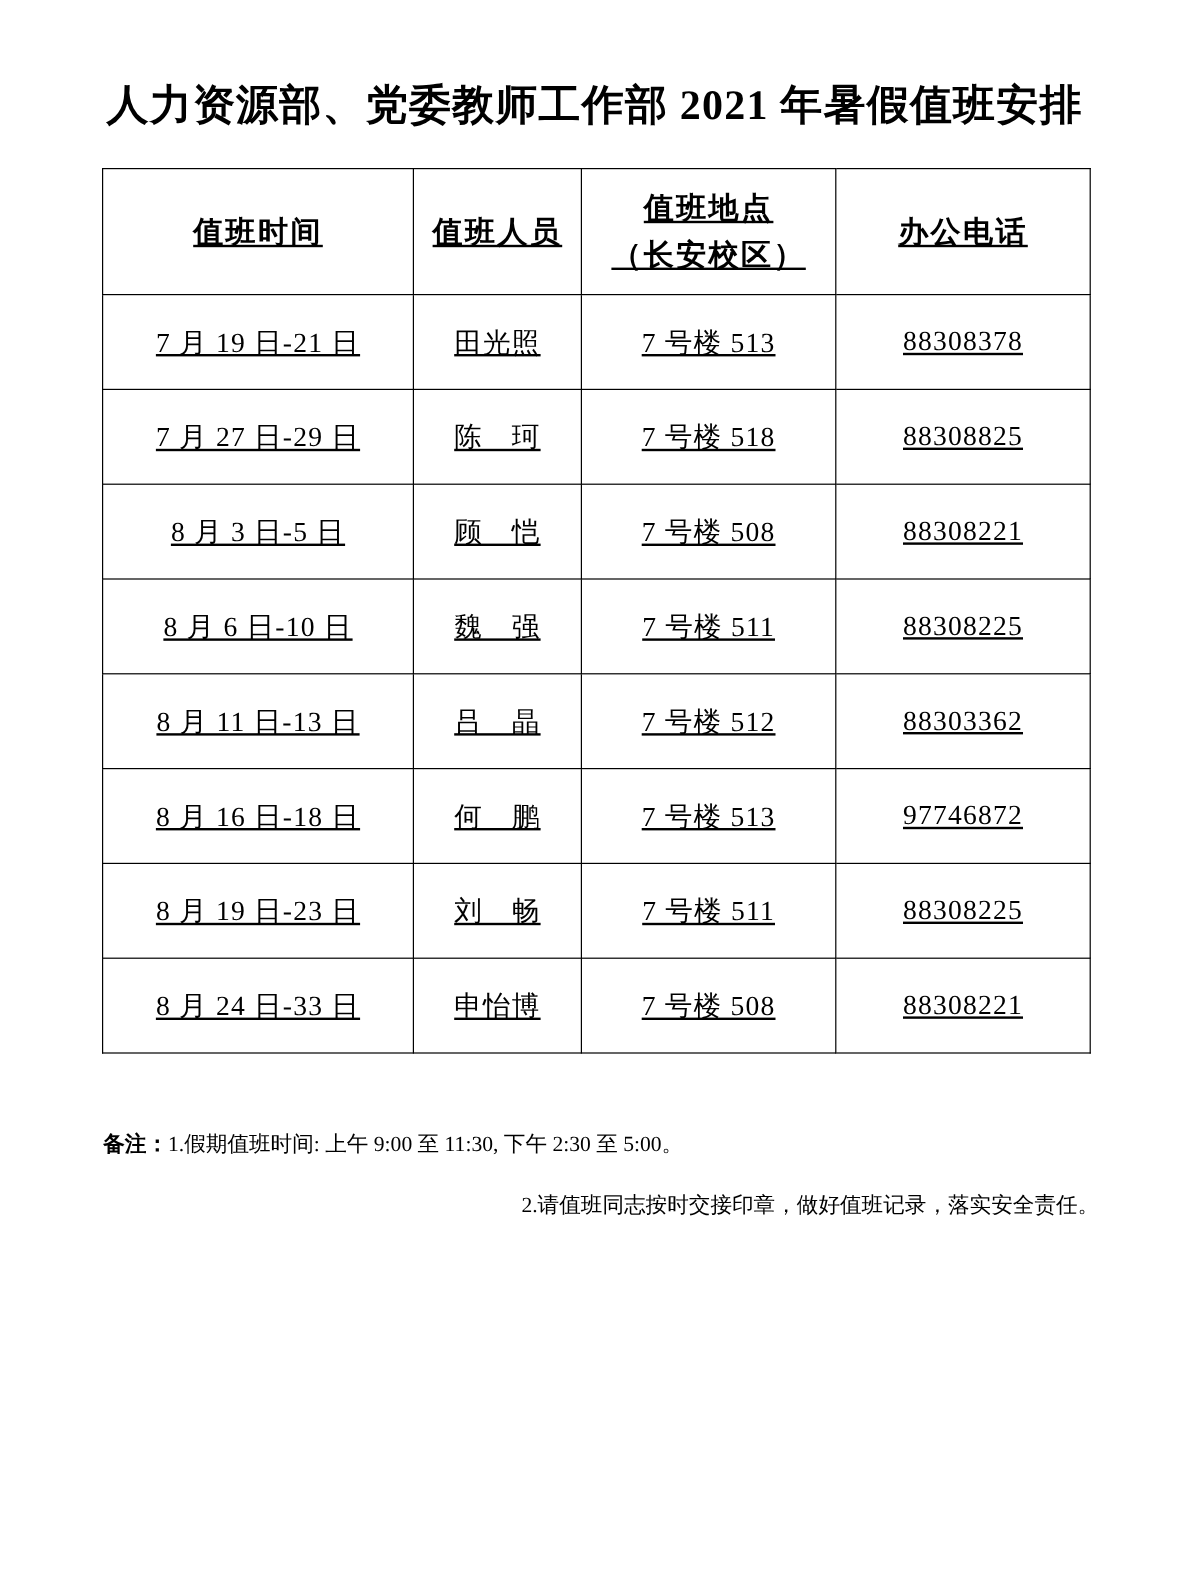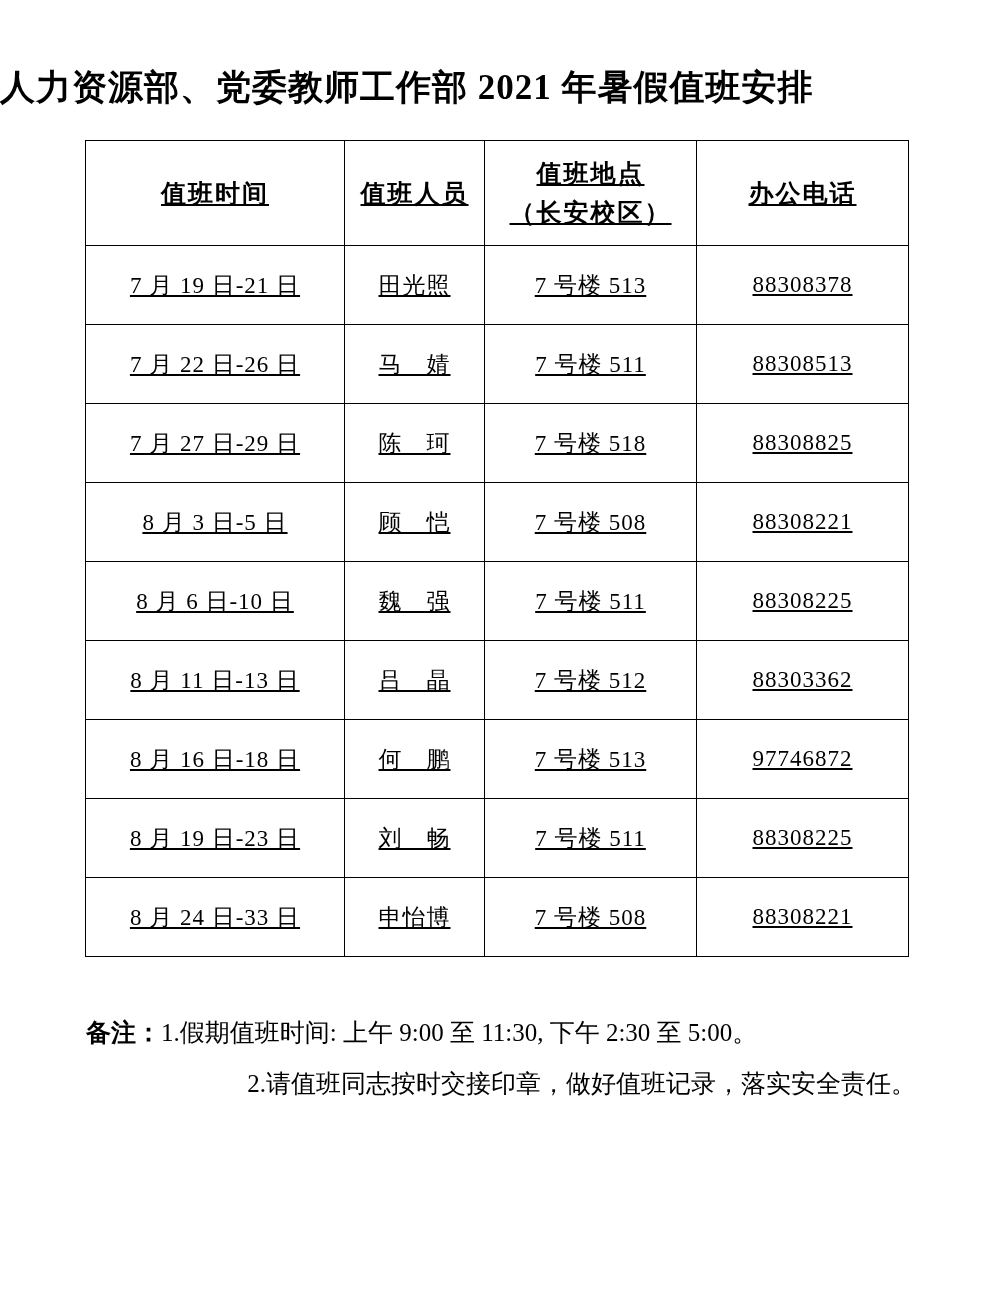--- a/index.html
+++ b/index.html
@@ -13,21 +13,21 @@
     height: 1309px;
     background: #ffffff;
     color: #000000;
     font-family: "Liberation Serif", serif;
     box-sizing: border-box;
     overflow: hidden;
   }
   .doc-title {
     margin: 0;
     padding-top: 64px;
-    text-align: left;
+    text-align: center;
     font-size: 35px;
     font-weight: 900;
     letter-spacing: 1px;
     font-family: "Liberation Serif", serif;
   }
   .leaders-line {
     margin: 27px 0 0 86px;
     font-size: 21px;
     white-space: pre;
     letter-spacing: 1px;
@@ -67,21 +67,21 @@
     letter-spacing: 2px;
   }
   td.name-cell {
     white-space: pre;
   }
   td.time-cell {
     white-space: pre;
   }
   .notes {
     margin: 50px 0 0 86px;
-    font-size: 25px;
+    font-size: 18px;
     line-height: 51px;
     width: 830px;
   }
   .notes .note-label {
     font-weight: 700;
   }
   .note-line-2 {
     padding-left: 76px;
     text-align: right;
   }
@@ -111,26 +111,20 @@
         </th>
         <th>办公电话</th>
       </tr>
     </thead>
     <tbody>
       <tr>
         <td class="time-cell">7 月 19 日-21 日</td>
         <td class="name-cell">田光照</td>
         <td class="loc-cell">7 号楼 513</td>
         <td class="phone-cell">88308378</td>
-      </tr>
-      <tr>
-        <td class="time-cell">7 月 22 日-26 日</td>
-        <td class="name-cell">马　婧</td>
-        <td class="loc-cell">7 号楼 511</td>
-        <td class="phone-cell">88308513</td>
       </tr>
       <tr>
         <td class="time-cell">7 月 27 日-29 日</td>
         <td class="name-cell">陈　珂</td>
         <td class="loc-cell">7 号楼 518</td>
         <td class="phone-cell">88308825</td>
       </tr>
       <tr>
         <td class="time-cell">8 月 3 日-5 日</td>
         <td class="name-cell">顾　恺</td>

